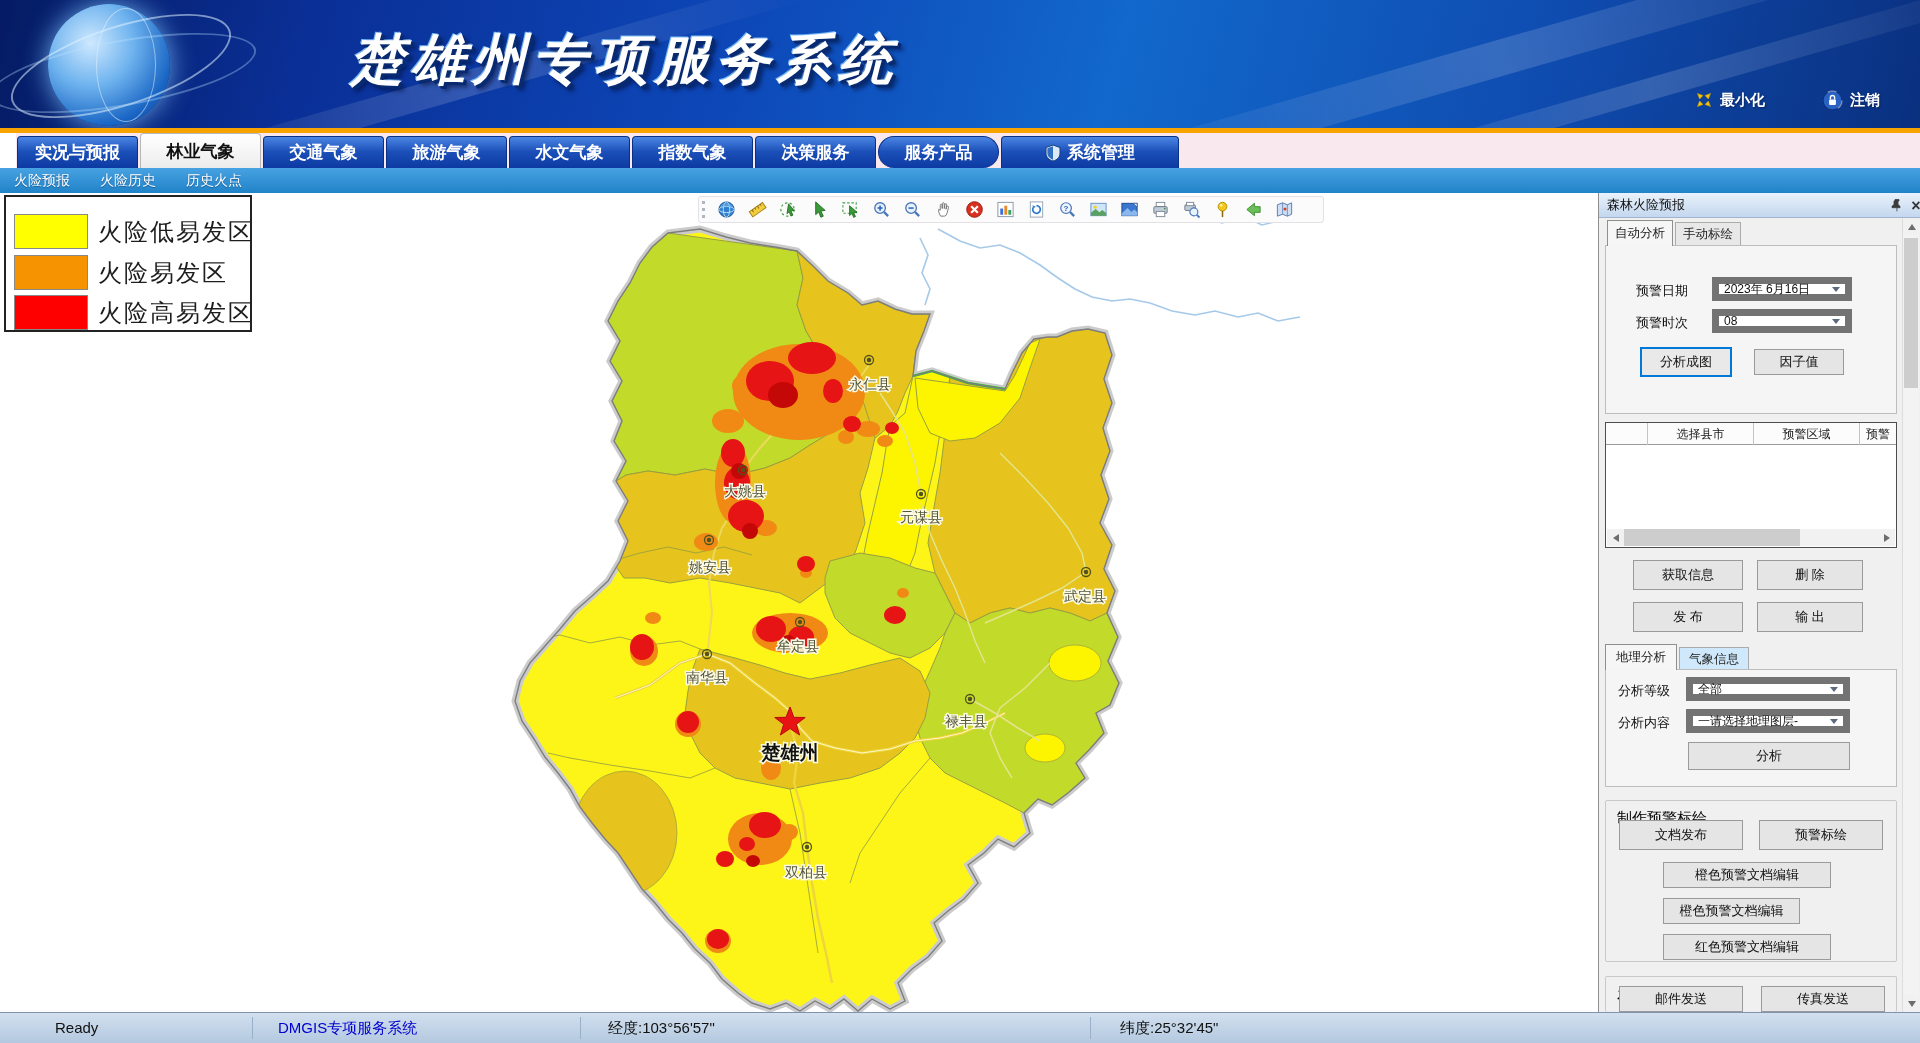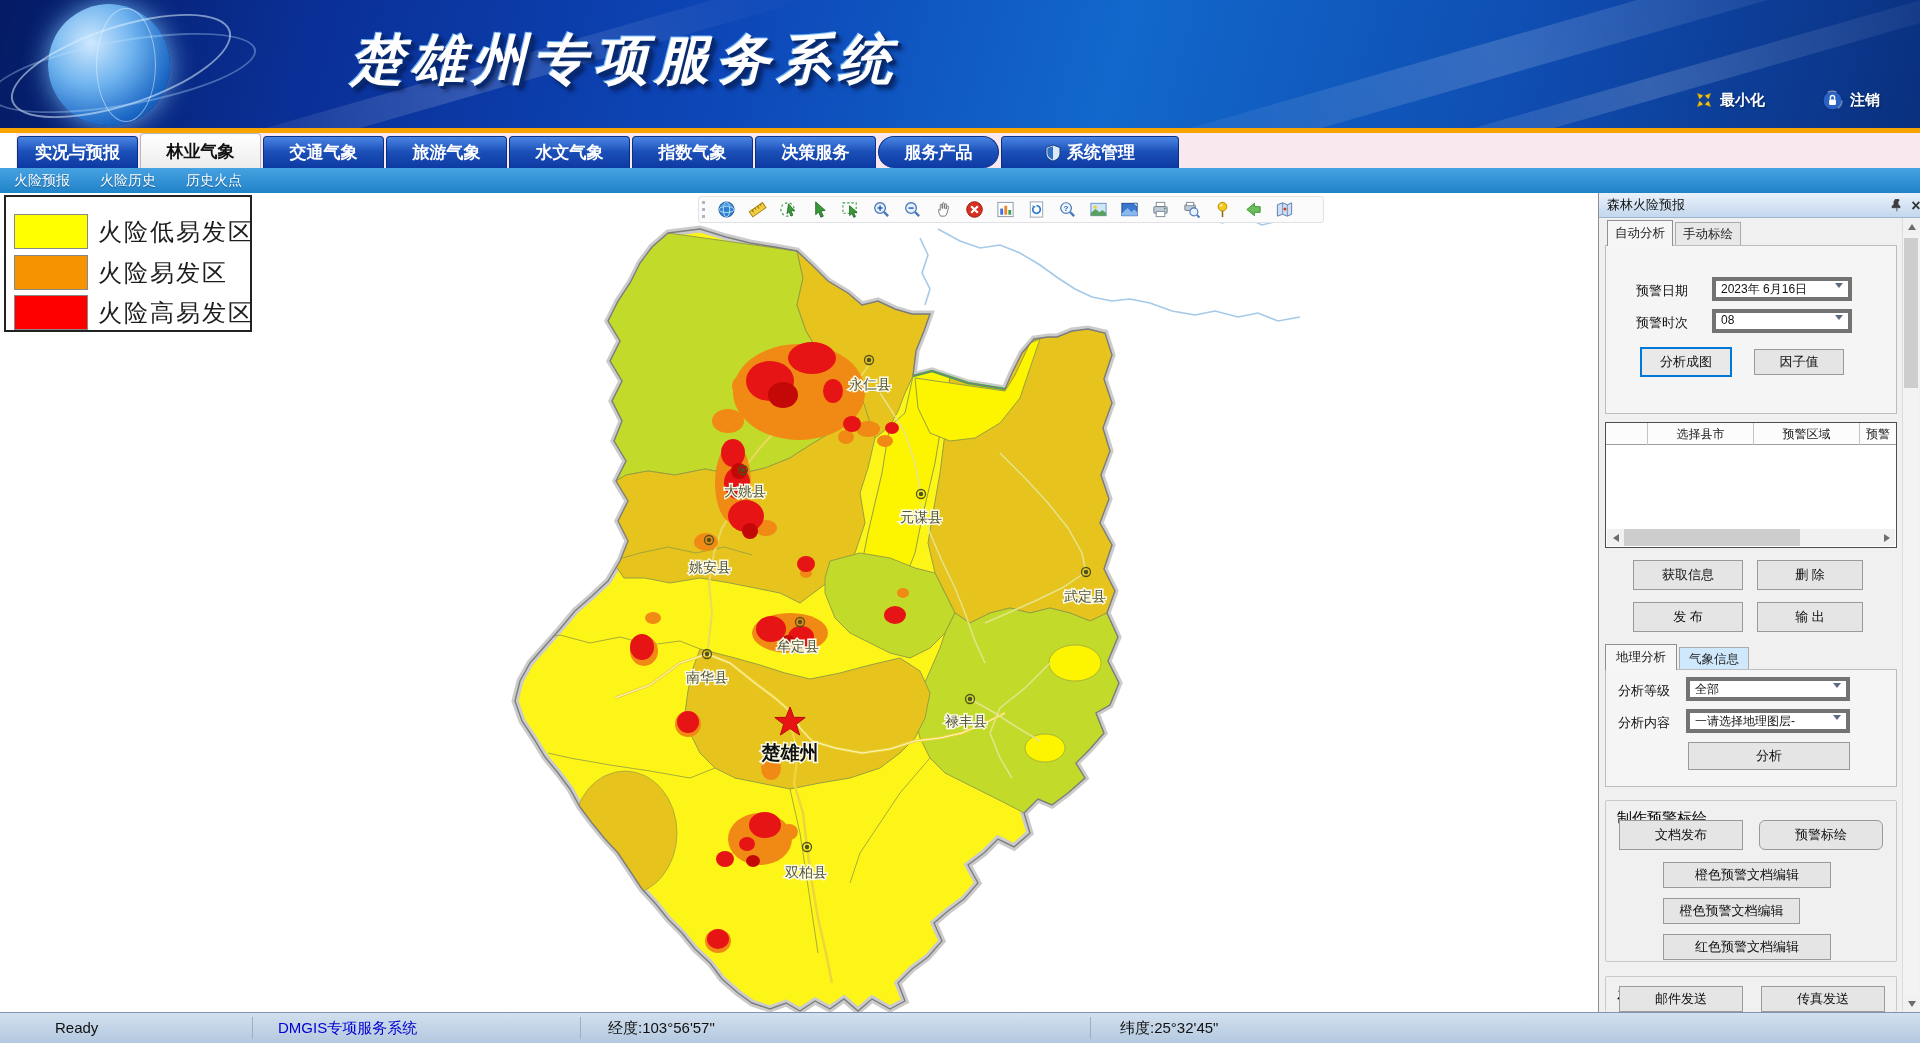--- a/index.html
+++ b/index.html
@@ -57,21 +57,21 @@
   .panel { position:absolute; left:1598px; top:193px; width:322px; height:819px; background:#f0f0f0;
     border-left:1px solid #8f8f8f; font-size:13px; }
   .panel-title { position:absolute; left:0; top:0; width:322px; height:25px;
     background:linear-gradient(#eaf2fc,#c3d7ee); border-bottom:1px solid #9fb6d0;
     display:flex; align-items:center; padding-left:8px; font-size:13px; color:#111; }
   .ptab { position:absolute; height:24px; display:flex; align-items:center; justify-content:center;
     font-size:12.5px; cursor:pointer; border:1px solid #ababab; border-bottom:none; background:#e8e8e8; color:#222; }
   .ptab.active { background:#f6f6f6; height:26px; z-index:2; border-color:#8f8f8f; }
   .page-box { position:absolute; background:#f5f5f5; border:1px solid #bdbdbd; }
   .flabel { position:absolute; font-size:13px; color:#111; white-space:nowrap; }
-  .combo { position:absolute; background:#fff; border:4px solid #737373; display:flex; 
+  .combo { position:absolute; background:#fff; border:7px solid #737373; display:flex; align-items:center;
     padding:0 5px; font-size:12px; color:#111; cursor:pointer; }
   .combo .chev { margin-left:auto; width:0; height:0; border:4px solid transparent; border-top:5px solid #5b6b7d; transform:translateY(2px); }
   .wbtn { position:absolute; background:#e5e5e5; border:1px solid #9a9a9a; display:flex; align-items:center;
     justify-content:center; font-size:13px; color:#111; cursor:pointer; }
   .wbtn.focused { border:2px solid #0078d7; background:#e9e9e9; }
   .grid { position:absolute; background:#fff; border:1px solid #4d4d4d; }
   .grid-head { position:absolute; left:0; top:0; right:0; height:22px; background:#fcfcfc; border-bottom:1px solid #9c9c9c; }
   .grid-col { position:absolute; top:0; height:22px; border-right:1px solid #c4c4c4; display:flex; align-items:center; justify-content:center; font-size:12px; color:#222; }
   .hscroll { position:absolute; left:1px; right:1px; bottom:1px; height:17px; background:#f1f1f1; display:flex; }
   .sbtn { width:17px; height:17px; background:#f1f1f1; display:flex; align-items:center; justify-content:center; cursor:pointer; }
@@ -580,21 +580,21 @@
     <div class="combo" style="left:80px;top:39px;width:164px;height:24px;">
       <span>一请选择地理图层-</span>
         <span class="chev"></span>
     </div>
     <div class="wbtn" style="left:82px;top:72px;width:162px;height:28px;">分析</div>
   </div>
 
   <div class="groupbox" style="left:6px;top:607px;width:292px;height:162px;"></div>
   <div class="grouplabel" style="left:14px;top:600px;">制作预警标绘</div>
   <div class="wbtn" style="left:20px;top:627px;width:124px;height:30px;">文档发布</div>
-  <div class="wbtn" style="left:160px;top:627px;width:124px;height:30px;border-radius:6px;">预警标绘</div>
+  <div class="wbtn" style="left:160px;top:627px;width:124px;height:30px;">预警标绘</div>
   <div class="wbtn" style="left:64px;top:669px;width:168px;height:26px;">橙色预警文档编辑</div>
   <div class="wbtn" style="left:64px;top:705px;width:137px;height:26px;">橙色预警文档编辑</div>
   <div class="wbtn" style="left:64px;top:741px;width:168px;height:26px;">红色预警文档编辑</div>
 
   <div class="groupbox" style="left:6px;top:783px;width:292px;height:36px;border-bottom:none;"></div>
   <div class="grouplabel" style="left:14px;top:776px;">发布方式</div>
   <div class="wbtn" style="left:20px;top:793px;width:124px;height:26px;">邮件发送</div>
   <div class="wbtn" style="left:162px;top:793px;width:124px;height:26px;">传真发送</div>
 
   <div class="vscroll">

